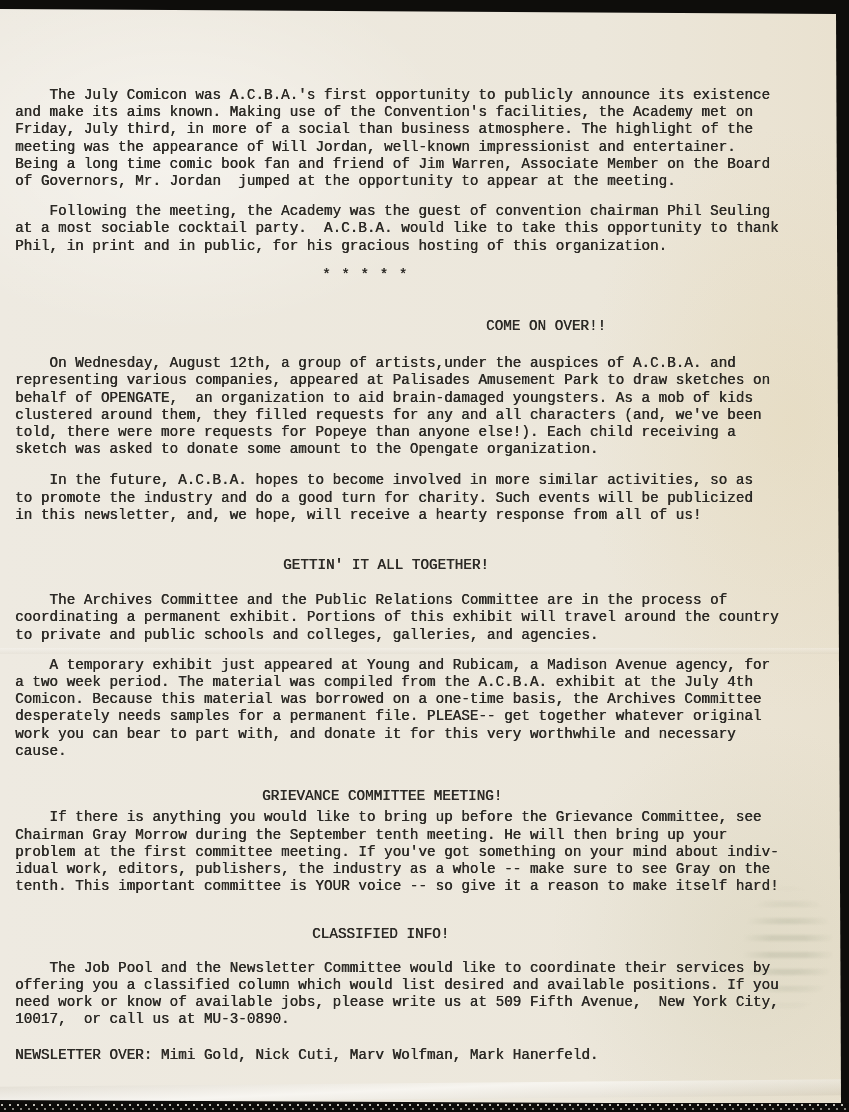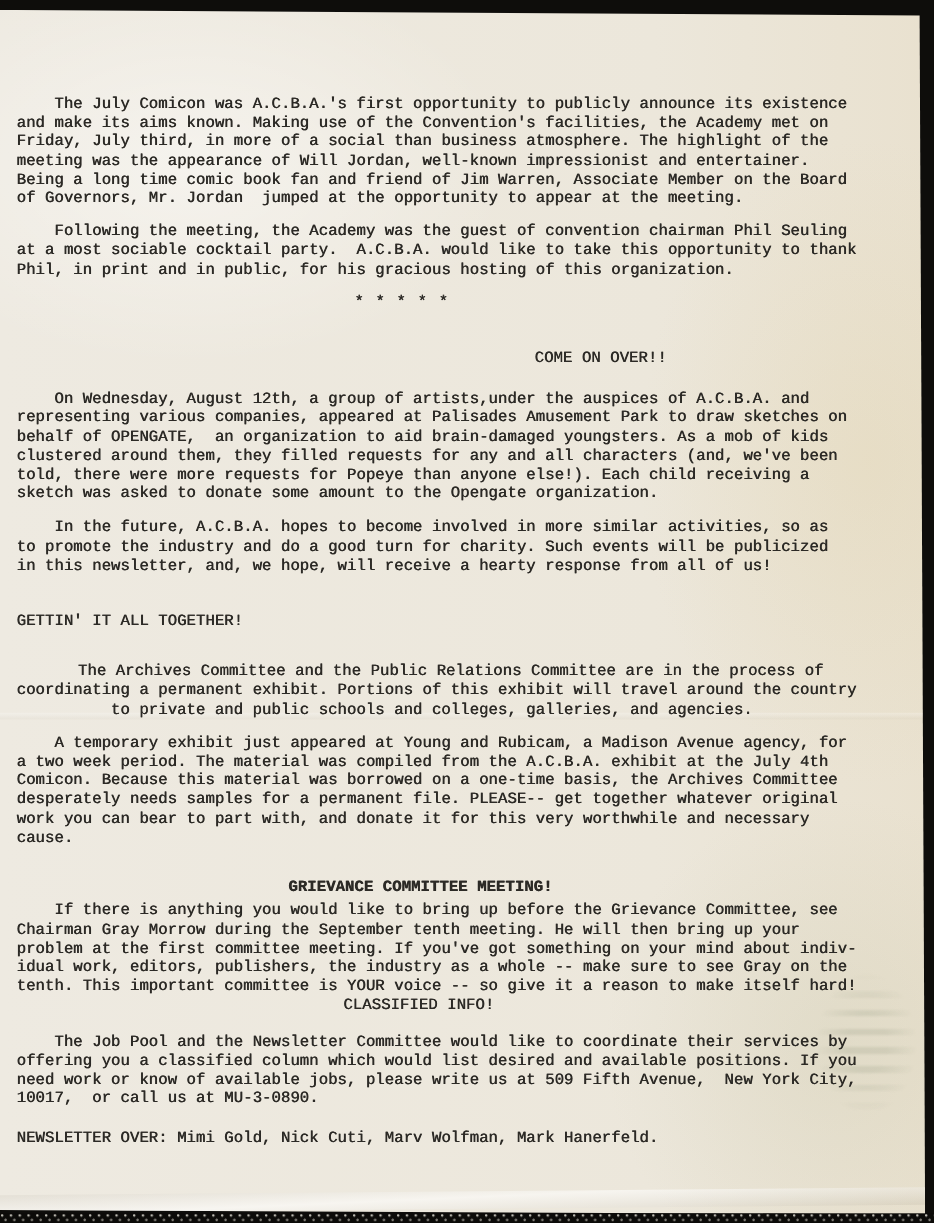--- a/index.html
+++ b/index.html
@@ -79,26 +79,26 @@
   .heading {
     white-space: pre;
     margin: 0;
   }
   
   .p2      { margin-top: 13px; }
   .stars   { margin-top: 12px; margin-left: 307px; letter-spacing: 1px; }
   .h1      { margin-top: 34px; margin-left: 307px; text-align: center; }
   .p3      { margin-top: 20px; }
   .p4      { margin-top: 14px; }
-  .h2      { margin-top: 33px; }
-  .p5      { margin-top: 29px; text-align: center; }
+  .h2      { margin-top: 33px; margin-left: 268px; }
+  .p5      { margin-top: 18px; }
   .p6      { margin-top: 13px; font-family: Liberation Mono, monospace; }
-  .h3      { margin-top: 28px; margin-left: 247px; font-weight: bold; }
+  .h3      { margin-top: 28px; margin-left: 247px; }
   .p7      { margin-top: 4px; }
-  .h4      { margin-left: 297px; }
+  .h4      { margin-top: 31px; margin-left: 297px; }
   .p8      { margin-top: 16px; }
   .footer  { margin-top: 19px; }
 </style>
 </head>
 <body>
 
 <div class="canvas">
   <div class="paper">
     <div class="crease-mid"></div>
     <div class="crease-bottom"></div>

